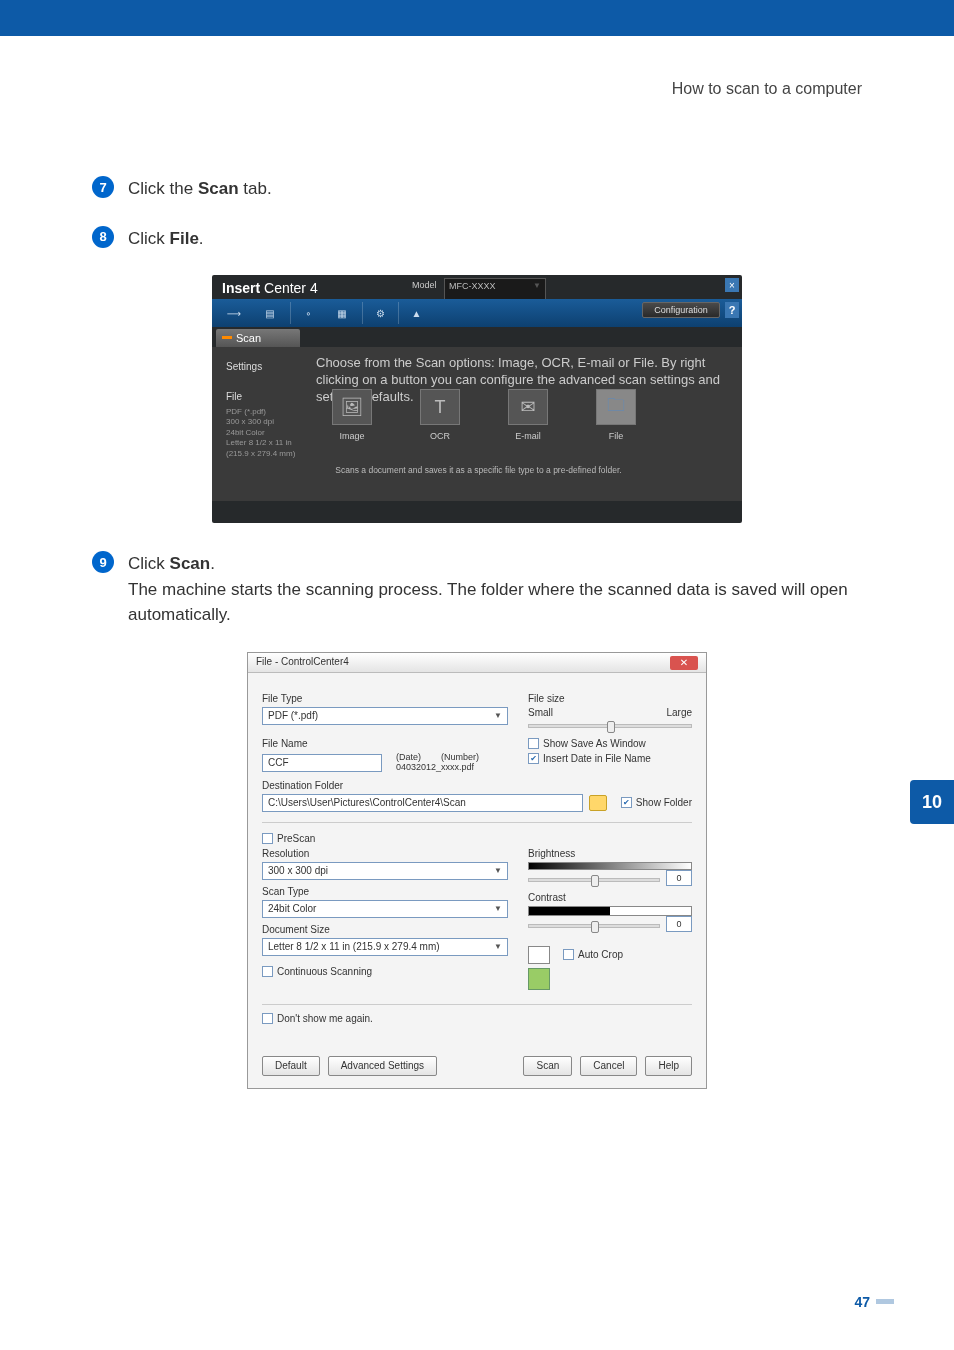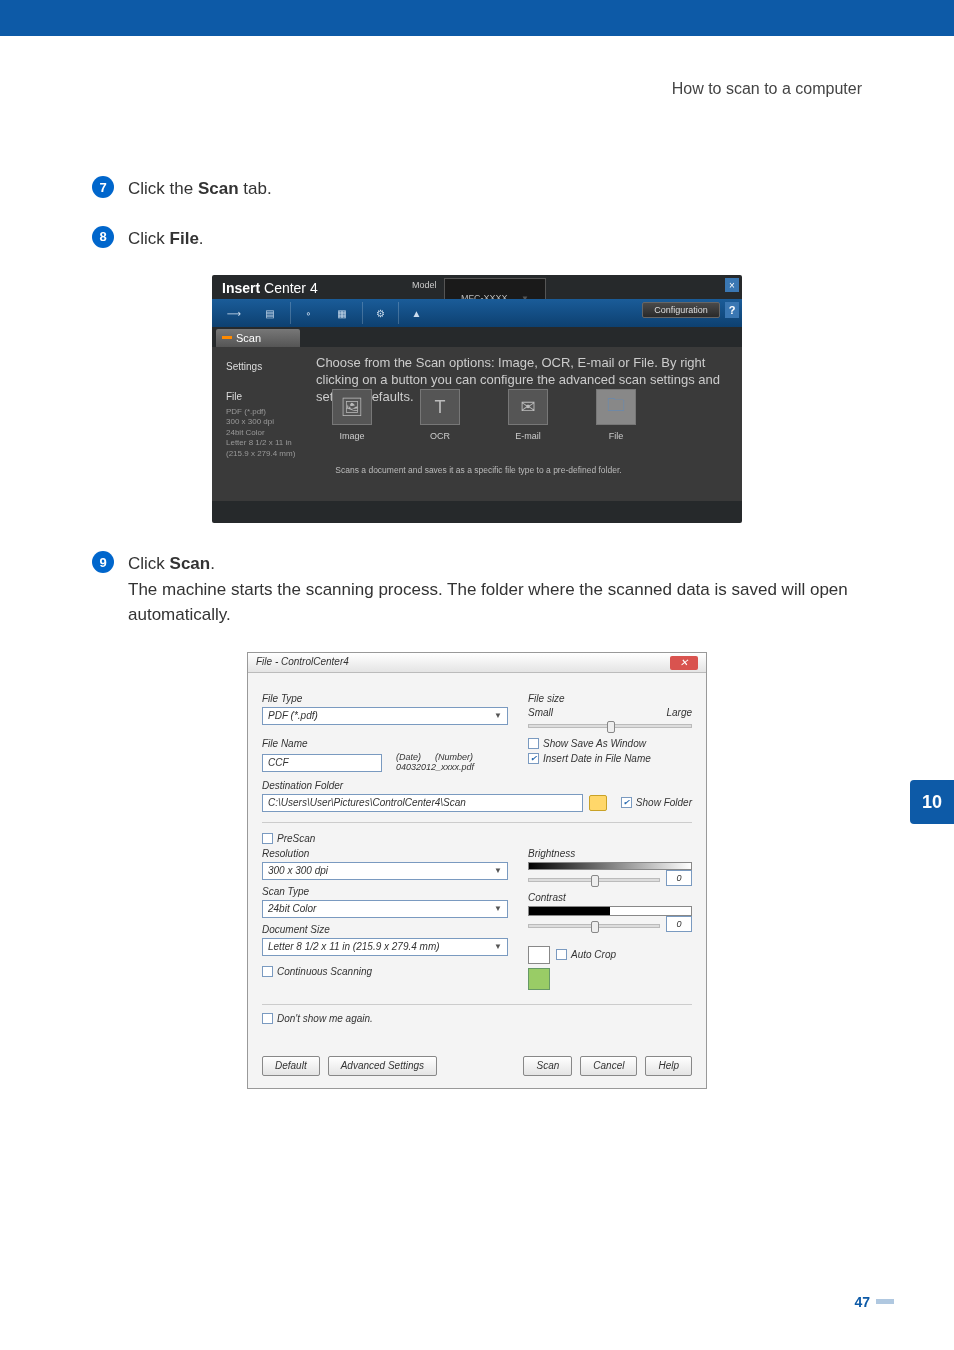--- a/index.html
+++ b/index.html
@@ -35,21 +35,21 @@
     font-size: 10px; position: relative; border-radius:2px;
   }
   .cc4-title { padding: 5px 10px; font-size: 14px; color:#fff; }
   .cc4-title b { font-weight:bold; }
   .cc4-model {
     position:absolute; top:5px; left:200px; font-size:9px; color:#ccc;
   }
   .cc4-model-box {
     position:absolute; top:3px; left:232px; width:102px; height:28px;
     background:#1a1a1a; border:1px solid #555; color:#bbb; font-size:9px;
-    padding:2px 16px; display:flex; justify-content:space-between; align-items:flex-end;
+    padding:2px 4px; display:flex; justify-content:space-between; align-items:flex-start;
   }
   .cc4-close { position:absolute; top:3px; right:3px; width:14px; height:14px;
     background:#3a77b3; color:#fff; display:flex; align-items:center; justify-content:center;
     font-size:10px; }
   .cc4-tabs {
     position:absolute; top:24px; left:0; right:0; height:28px;
     background: linear-gradient(#1a5c99,#0d4070); display:flex; align-items:center;
     padding: 0 6px;
   }
   .cc4-tab { width:32px; height:22px; margin-right:4px; display:flex; align-items:center; justify-content:center; color:#cde; }
@@ -76,21 +76,21 @@
   .cc4-fileinfo { position:absolute; top:60px; left:14px; color:#999; font-size:8px; line-height:1.3;}
   .cc4-options { position:absolute; top:42px; left:120px; display:flex; gap:48px;}
   .cc4-opt { display:flex; flex-direction:column; align-items:center; font-size:9px; color:#ccc;}
   .cc4-opt .ico { width:40px; height:36px; background:#555; border:1px solid #777; margin-bottom:6px; display:flex; align-items:center; justify-content:center; font-size:18px; color:#bbb;}
   .cc4-opt.file .ico { background:#888; color:#5a8ac0;}
   .cc4-footer { position:absolute; bottom:26px; left:3px; right:0; text-align:center; font-size:8.5px; color:#bbb;}
   .cc4-status { position:absolute; bottom:0; left:0; right:0; height:18px; background:linear-gradient(#1d5b93,#0e3f68); color:#cfe; font-size:9px; display:flex; align-items:center; padding:0 10px; justify-content:space-between;}
   .cc4-status .brother { font-weight:bold; font-style:italic; font-size:13px; color:#fff;}
 
   
-  .dlg-wrap { width: 460px; margin: 16px auto 0 auto; font-style: italic; }
+  .dlg-wrap { width: 460px; margin: 16px auto 0 auto; }
   .dlg {
     width:460px; background:#f4f4f4; border:1px solid #999;
     font-size:10px; color:#333; padding-bottom:12px;
   }
   .dlg-title { height:20px; background:linear-gradient(#fff,#e4e4e4); border-bottom:1px solid #bbb; padding:3px 8px; display:flex; justify-content:space-between; font-size:10px;}
   .dlg-title .close { width:28px; height:14px; background:#d9534f; color:#fff; display:flex; align-items:center; justify-content:center; border-radius:2px; font-size:10px;}
   .dlg-body { padding: 20px 14px; }
   .dlg-row { display:flex; align-items:flex-start; margin-bottom:8px; }
   .dlg-col { flex:1; }
   .dlg-label { font-size:10px; margin-bottom:3px; display:block;}
@@ -249,21 +249,21 @@
           </div>
 
           <div class="dlg-row">
             <div class="dlg-col" style="flex:1.5; margin-right:20px;">
               <span class="dlg-label">File Name</span>
               <div style="display:flex; gap:14px; align-items:flex-end;">
                 <div class="dlg-input" style="width:120px;">
                     <span>CCF</span>
                   </div>
                 <div style="font-size:9px;">
-                  <div style="display:flex; gap:14px;">
+                  <div style="display:flex; gap:20px;">
                     <span>(Date)</span>
                     <span>(Number)</span>
                   </div>
                   <span>04032012_xxxx.pdf</span>
                 </div>
               </div>
             </div>
             <div class="dlg-col">
               <div class="chk">
                   <span class="chk-box"></span>
@@ -328,21 +328,21 @@
                 <div class="small-num">0</div>
               </div>
               <span class="dlg-label" style="margin-top:6px;">Contrast</span>
               <div class="contrast-bar"></div>
               <div style="display:flex; align-items:center; gap:6px;">
                 <div class="slider-groove" style="flex:1;">
                     <div class="slider-thumb" style="left:48%;"></div>
                   </div>
                 <div class="small-num">0</div>
               </div>
-              <div style="margin-top:14px; display:flex; align-items:center; gap:2px;">
+              <div style="margin-top:14px; display:flex; align-items:center; gap:9px;">
                 <div class="autocrop-ico"></div>
                 <div class="chk" style="margin-bottom:0;">
                     <span class="chk-box"></span>
                     <span>Auto Crop</span>
                   </div>
               </div>
               <div class="orient-ico"></div>
             </div>
           </div>
 

